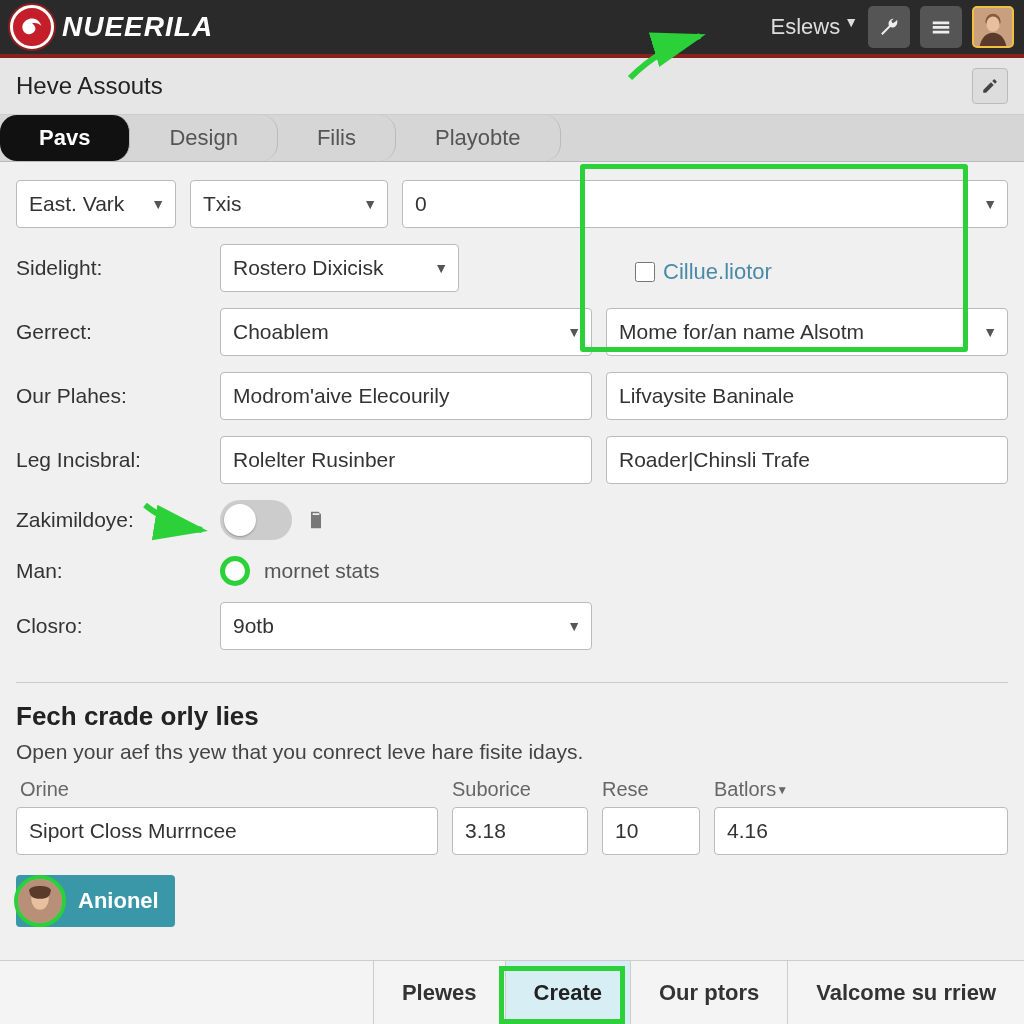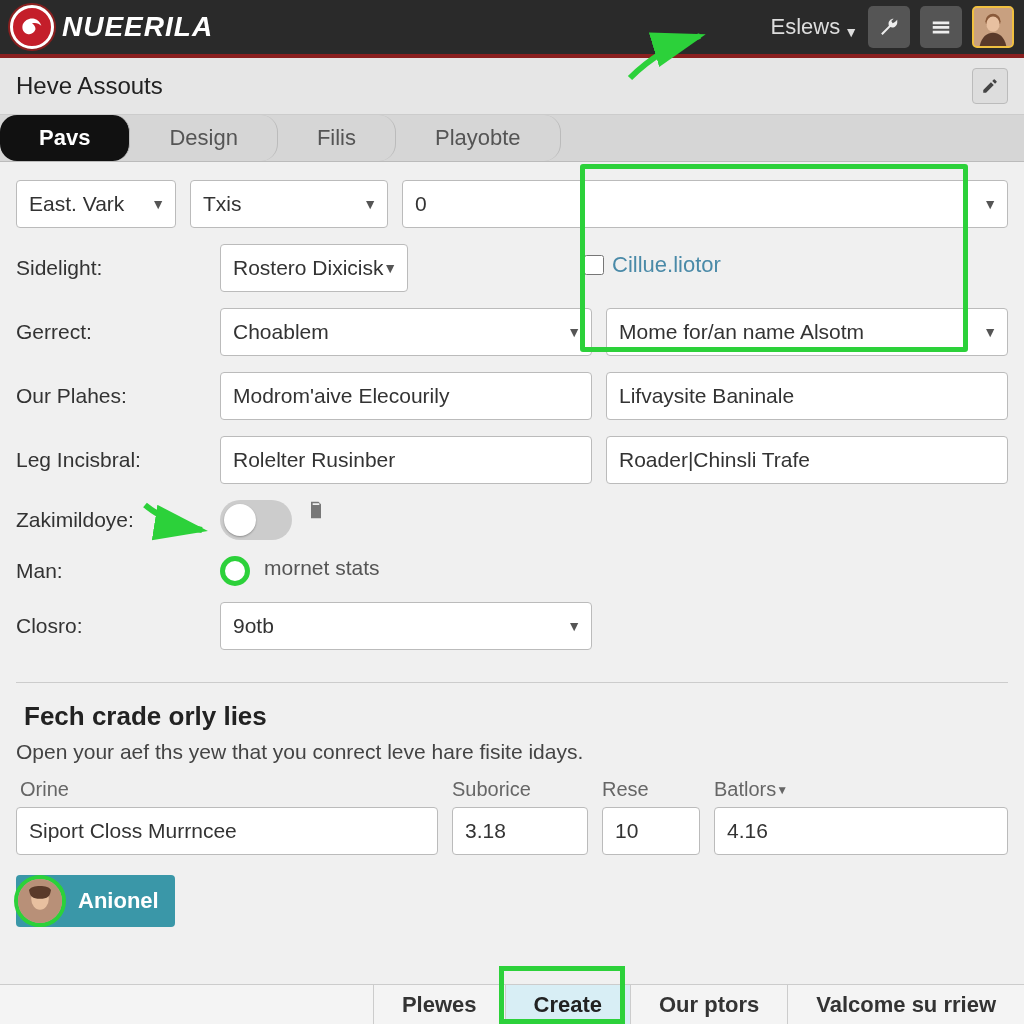--- a/index.html
+++ b/index.html
@@ -6,21 +6,21 @@
 body { width: 1024px; height: 1024px; background: #f0f0f0; overflow: hidden; position: relative; }
 
 
 .topbar { height: 58px; background: #2a2a2a; border-bottom: 4px solid #8a1f1f; display: flex; align-items: center; padding: 0 10px; }
 .logo-wrap { display: flex; align-items: center; gap: 8px; }
 .logo-badge { width: 44px; height: 44px; border-radius: 50%; background: #c41e2a; display: flex; align-items: center; justify-content: center; border: 3px solid #fff; box-shadow: 0 0 0 2px #8a1f1f; }
 .logo-badge svg { width: 28px; height: 28px; fill: #fff; }
 .brand { color: #fff; font-weight: bold; font-size: 28px; letter-spacing: 1px; font-style: italic; }
 .topbar-spacer { flex: 1; }
 .top-menu { display: flex; align-items: center; gap: 10px; }
-.top-menu .menu-drop { color: #ddd; font-size: 22px; display: flex; align-items: flex-end; gap: 4px; cursor: pointer; }
+.top-menu .menu-drop { color: #ddd; font-size: 22px; display: flex; align-items: flex-start; gap: 4px; cursor: pointer; }
 .top-menu .menu-drop .chev { font-size: 14px; }
 .icon-btn { width: 42px; height: 42px; background: #555; border-radius: 5px; display: flex; align-items: center; justify-content: center; cursor: pointer; color: #eee; }
 .icon-btn svg { width: 22px; height: 22px; fill: #eee; }
 .avatar { width: 42px; height: 42px; border-radius: 5px; background: #d8b090; border: 2px solid #f0c040; display:flex; align-items:center; justify-content:center; overflow:hidden; }
 .avatar svg{ width:100%; height:100%; }
 
 
 .arrow1 { position: absolute; left: 620px; top: 28px; pointer-events: none; }
 .arrow2 { position: absolute; left: 140px; top: 500px; pointer-events: none; }
 
@@ -33,56 +33,56 @@
 
 
 .tabs { display: flex; background: #d6d6d6; border-bottom: 1px solid #bbb; }
 .tab { padding: 10px 39px; font-size: 22px; color: #555; cursor: pointer; border-right: 1px solid #bbb; border-radius: 17px; }
 .tab.active { background: #111; color: #fff; font-weight: bold; }
 
 
 .form { padding: 18px 16px 8px; }
 .row { display: flex; align-items: center; margin-bottom: 16px; gap: 14px; }
 .label { width: 190px; font-size: 21px; color: #333; }
-.controls { flex: 1; display: flex; gap: 14px; align-items: flex-start; }
+.controls { flex: 1; display: flex; gap: 14px; align-items: center; }
 .sel, .inp { height: 48px; border: 1px solid #bbb; background: #fff; border-radius: 4px; font-size: 21px; color: #333; padding: 0 12px; display: flex; align-items: center; position: relative; }
 .sel .caret { position: absolute; right: 10px; top: 50%; transform: translateY(-50%); color: #555; font-size: 14px; }
 .checkboxrow { display: flex; align-items: center; gap: 8px; padding-top: 8px; color: #4a8aa8; font-size: 22px; }
 .checkboxrow input { width: 20px; height: 20px; }
 .toggle { width: 72px; height: 40px; background: #ccc; border-radius: 20px; position: relative; cursor:pointer; }
 .toggle .knob { width: 32px; height: 32px; background: #fff; border-radius: 50%; position: absolute; top: 4px; left: 4px; box-shadow: 0 1px 2px rgba(0,0,0,.3); }
 .tiny-icon { width: 20px; height: 20px; color:#666; }
 .radio-ring { width: 30px; height: 30px; border: 5px solid #2cd13a; border-radius: 50%; background:#fff; display:inline-block; }
 .radio-label { font-size: 21px; color: #555; }
 
 
 .hl-box { position: absolute; border: 5px solid #2cd13a; border-radius: 3px; pointer-events: none; }
 
 hr.sep { border: none; border-top: 1px solid #ccc; margin: 8px 16px; }
 
 
 .sec2 { padding: 10px 16px 6px; }
-.sec2-title { font-size: 26px; font-weight: bold; color: #222; margin-bottom: 8px; margin-left: 8px; }
+.sec2-title { font-size: 26px; font-weight: bold; color: #222; margin-bottom: 8px; }
 .sec2-desc { font-size: 21px; color: #444; margin-bottom: 14px; }
 .tbl-head { display: flex; gap: 14px; font-size: 20px; color: #666; margin-bottom: 6px; }
 .tbl-head .c1 { width: 422px; padding-left:4px; }
 .tbl-head .c2 { width: 136px; }
 .tbl-head .c3 { width: 98px; }
 .tbl-head .c4 { flex:1; display:flex; align-items:center; gap:0; }
 .tbl-row { display: flex; gap: 14px; }
 .tbl-row .inp { }
 
 
 .userpill { margin: 14px 16px; display: inline-flex; align-items: center; background: #3a97a8; color: #fff; border-radius: 4px; height: 52px; padding-right: 16px; cursor:pointer; }
 .userpill-av { width: 52px; height: 52px; border-radius: 50%; border: 4px solid #2cd13a; background:#c8a890; margin-left: -2px; display:flex; align-items:center; justify-content:center; overflow:hidden;}
 .userpill-av svg{width:100%;height:100%;}
 .userpill-name { margin-left: 12px; font-size: 22px; font-weight: 600; }
 
 
-.footer { position: absolute; bottom: 0; left: 0; right: 0; height: 40px; background: #f4f4f4; border-top: 1px solid #ccc; display: flex; align-items: stretch; justify-content: flex-end; }
+.footer { position: absolute; bottom: 0; left: 0; right: 0; height: 64px; background: #f4f4f4; border-top: 1px solid #ccc; display: flex; align-items: stretch; justify-content: flex-end; }
 .fbtn { padding: 0 28px; display: flex; align-items: center; font-size: 22px; font-weight: bold; color: #333; border-left: 1px solid #ccc; cursor: pointer; }
 .fbtn.primary { background: #d8eef5; color:#222; }
 .create-hl { position: absolute; border: 5px solid #2cd13a; pointer-events:none; }
 </style>
 </head>
 <body>
 
 
 
 
@@ -167,21 +167,21 @@
       <div class="sel" style="flex:1">
           <span>0</span>
           <span class="caret">▼</span>
         </div>
     </div>
   </div>
 
   <div class="row">
     <div class="label">Sidelight:</div>
     <div class="controls">
-      <div class="sel" style="width:188px">
+      <div class="sel" style="width:239px">
           <span>Rostero Dixicisk</span>
           <span class="caret">▼</span>
         </div>
       <div style="width:148px"></div>
       <div class="checkboxrow">
         <input type="checkbox" style="">
         <span>Cillue.liotor</span>
       </div>
     </div>
   </div>

